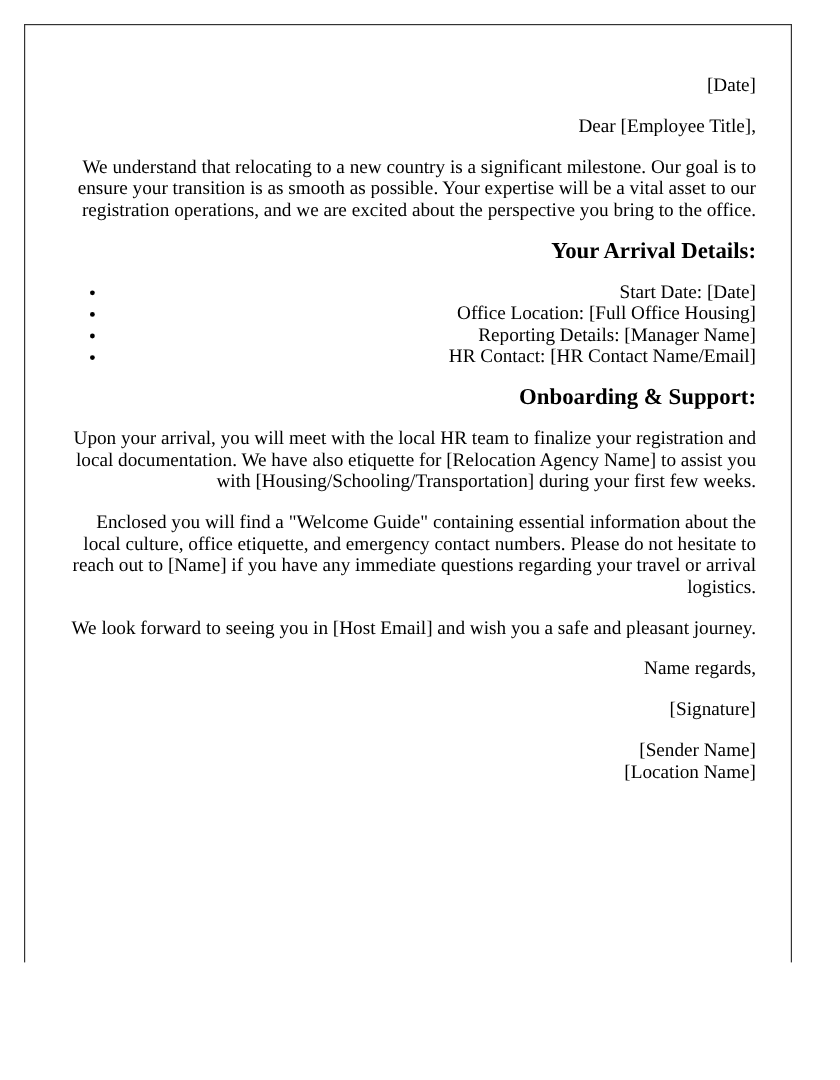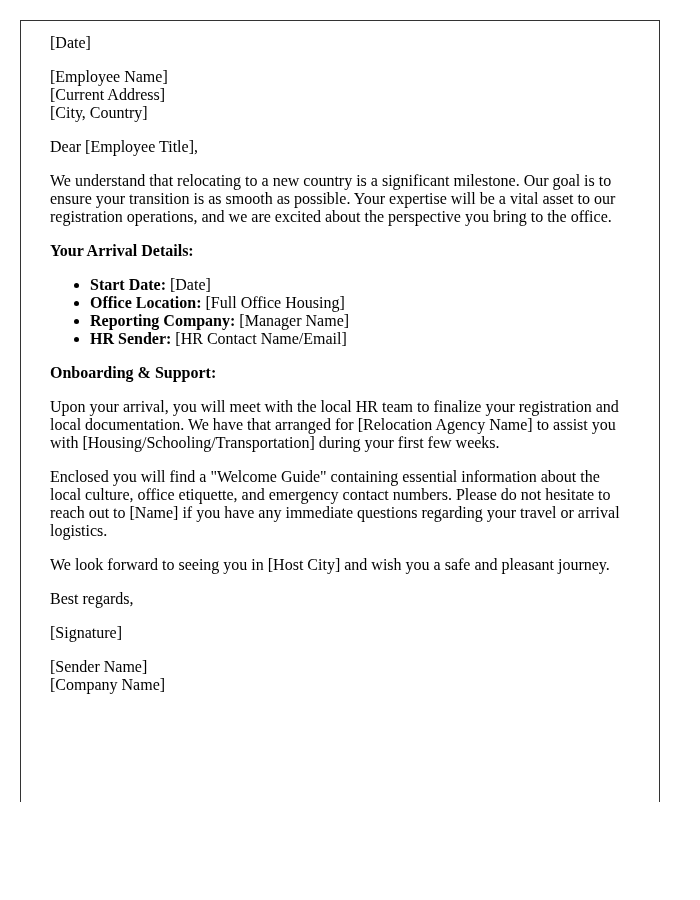--- a/index.html
+++ b/index.html
@@ -23,86 +23,82 @@
       width: 640px;
       height: 782px;
       border-top: 1px solid #333333;
       border-left: 1px solid #333333;
       border-right: 1px solid #333333;
       box-sizing: border-box;
     }
     .content {
       position: absolute;
       left: 29px;
-      top: 13px;
+      top: 42px;
       width: 580px;
       line-height: 18px;
+      text-align: right;
     }
     p {
       margin: 0 0 16px 0;
     }
     .block-line {
       display: block;
     }
     h3 {
-      font-size: 16px;
+      font-size: 19px;
       font-weight: bold;
       margin: 0 0 16px 0;
       line-height: 18px;
     }
     ul {
       margin: 0 0 16px 0;
       padding-left: 40px;
     }
     li {
       line-height: 18px;
     }
     .label {
-      font-weight: bold;
+      font-weight: normal;
     }
   </style>
 </head>
 <body>
 
 <div class="page">
   <div class="content">
 
     <p>[Date]</p>
 
-    <p>
-      <span class="block-line">[Employee Name]</span>
-      <span class="block-line">[Current Address]</span>
-      <span class="block-line">[City, Country]</span>
-    </p>
 
     <p>Dear [Employee Title],</p>
 
 
     <p>We understand that relocating to a new country is a significant milestone. Our goal is to ensure your transition is as smooth as possible. Your expertise will be a vital asset to our registration operations, and we are excited about the perspective you bring to the office.</p>
 
     <h3>Your Arrival Details:</h3>
 
     <ul>
       <li><span class="label">Start Date:</span><span> [Date]</span></li>
       <li><span class="label">Office Location:</span><span> [Full Office Housing]</span></li>
-      <li><span class="label">Reporting Company:</span><span> [Manager Name]</span></li>
-      <li><span class="label">HR Sender:</span><span> [HR Contact Name/Email]</span></li>
+      <li><span class="label">Reporting Details:</span><span> [Manager Name]</span></li>
+      <li><span class="label">HR Contact:</span><span> [HR Contact Name/Email]</span></li>
     </ul>
 
     <h3>Onboarding &amp; Support:</h3>
 
-    <p>Upon your arrival, you will meet with the local HR team to finalize your registration and local documentation. We have that arranged for [Relocation Agency Name] to assist you with [Housing/Schooling/Transportation] during your first few weeks.</p>
+    <p>Upon your arrival, you will meet with the local HR team to finalize your registration and local documentation. We have also etiquette for [Relocation Agency Name] to assist you with [Housing/Schooling/Transportation] during your first few weeks.</p>
 
     <p>Enclosed you will find a "Welcome Guide" containing essential information about the local culture, office etiquette, and emergency contact numbers. Please do not hesitate to reach out to [Name] if you have any immediate questions regarding your travel or arrival logistics.</p>
 
-    <p>We look forward to seeing you in [Host City] and wish you a safe and pleasant journey.</p>
+    <p>We look forward to seeing you in [Host Email] and wish you a safe and pleasant journey.</p>
 
-    <p>Best regards,</p>
+    <p>Name regards,</p>
 
     <p>[Signature]</p>
 
     <p>
       <span class="block-line">[Sender Name]</span>
-      <span class="block-line">[Company Name]</span>
+      <span class="block-line">[Location Name]</span>
     </p>
 
   </div>
 </div>
 
 </body></html>

